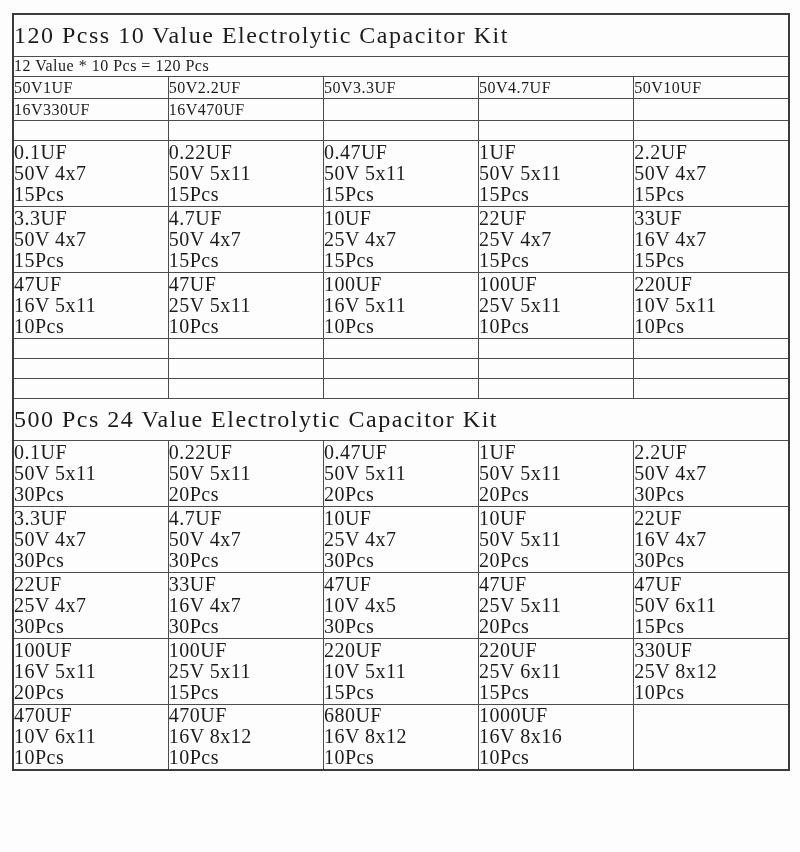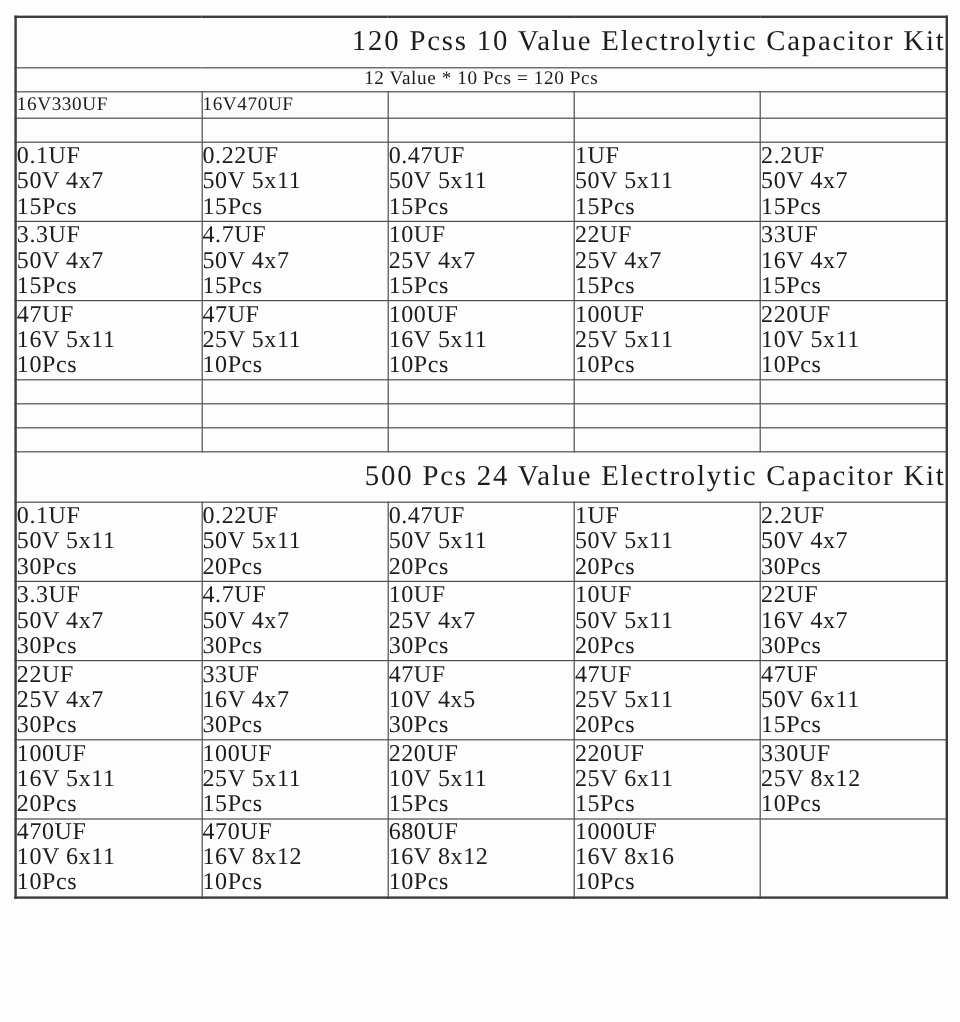--- a/index.html
+++ b/index.html
@@ -26,28 +26,27 @@
     border: 2px solid #3c3c3c;
   }
   table.kit-table td {
     border: 1px solid #4c4c4c;
     padding: 0;
     overflow: hidden;
     vertical-align: middle;
   }
   td.title-cell {
     height: 42px;
-    text-align: right;
+    text-align: left;
     font-size: 24px;
     letter-spacing: 1.5px;
     white-space: nowrap;
   }
   td.subtitle-cell {
     height: 20px;
-    text-align: center;
     font-size: 16px;
     letter-spacing: 0.5px;
     white-space: nowrap;
   }
   .single-row td {
     height: 20px;
     font-size: 16px;
     letter-spacing: 0.5px;
     padding-left: 8px;
   }
@@ -76,20 +75,37 @@
     </colgroup>
     <tbody>
         <tr>
           <td colspan="5" class="title-cell">120 Pcss 10 Value Electrolytic Capacitor Kit</td>
         </tr>
         <tr>
           <td colspan="5" class="subtitle-cell">12 Value * 10 Pcs = 120 Pcs</td>
         </tr>
         <tr class="single-row">
           <td>
+            <div class="cell-line">50V1UF</div>
+          </td>
+          <td>
+            <div class="cell-line">50V2.2UF</div>
+          </td>
+          <td>
+            <div class="cell-line">50V3.3UF</div>
+          </td>
+          <td>
+            <div class="cell-line">50V4.7UF</div>
+          </td>
+          <td>
+            <div class="cell-line">50V10UF</div>
+          </td>
+        </tr>
+        <tr class="single-row">
+          <td>
             <div class="cell-line">16V330UF</div>
           </td>
           <td>
             <div class="cell-line">16V470UF</div>
           </td>
           <td></td>
           <td></td>
           <td></td>
         </tr>
         <tr class="single-row">

